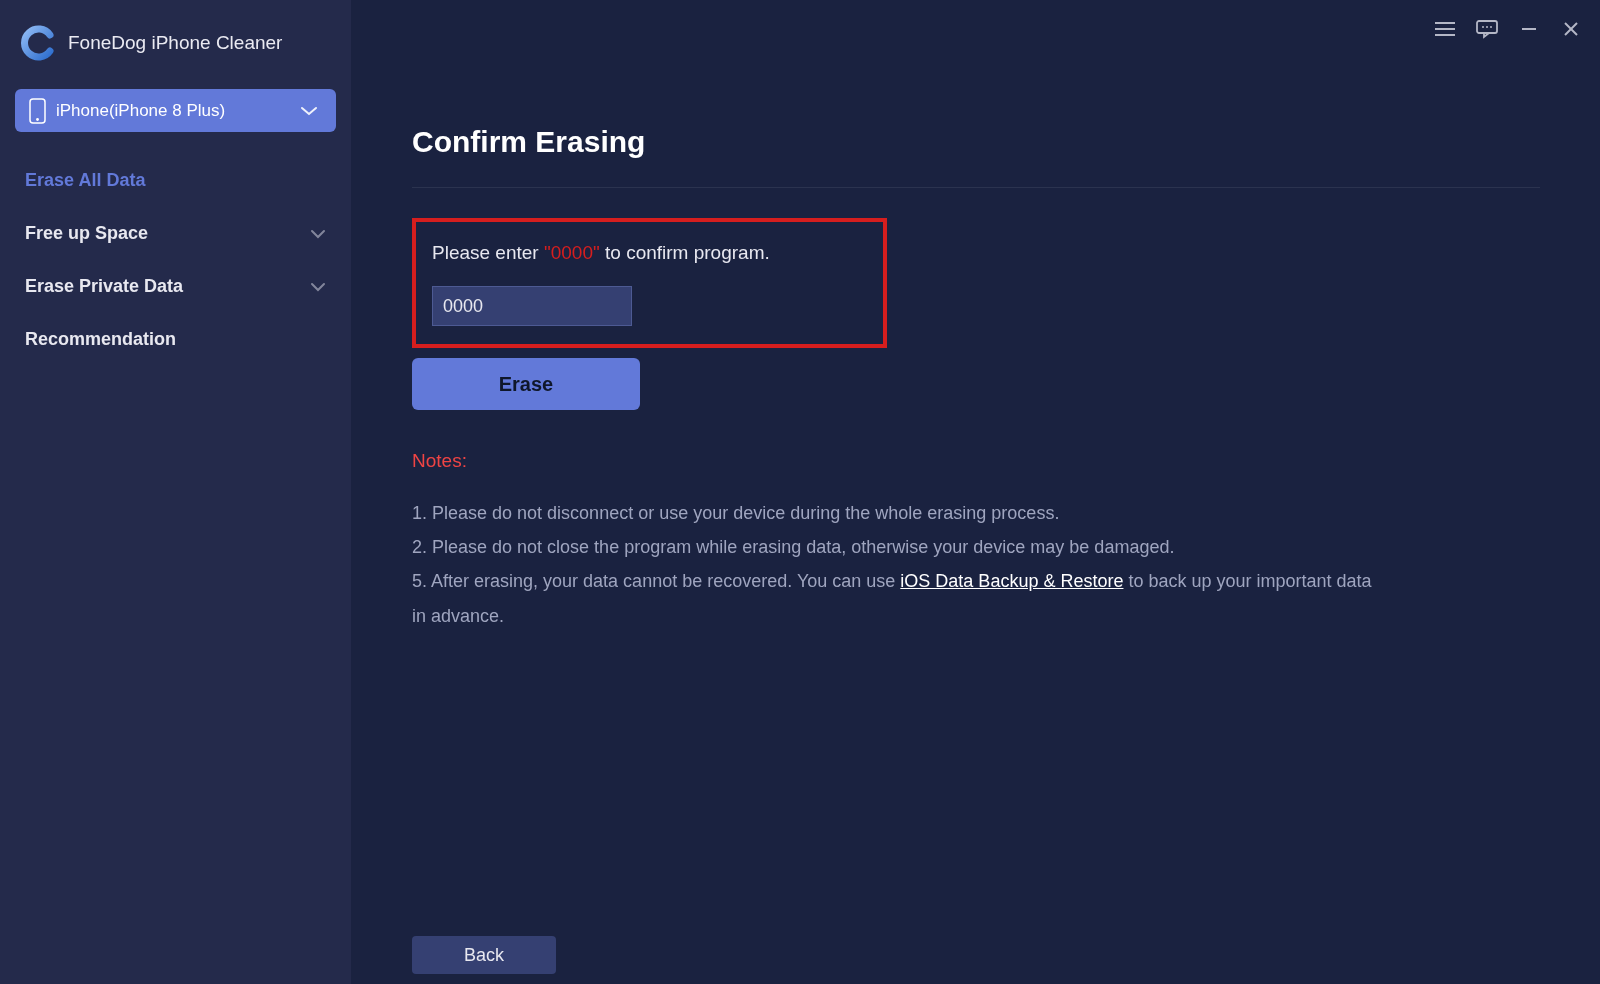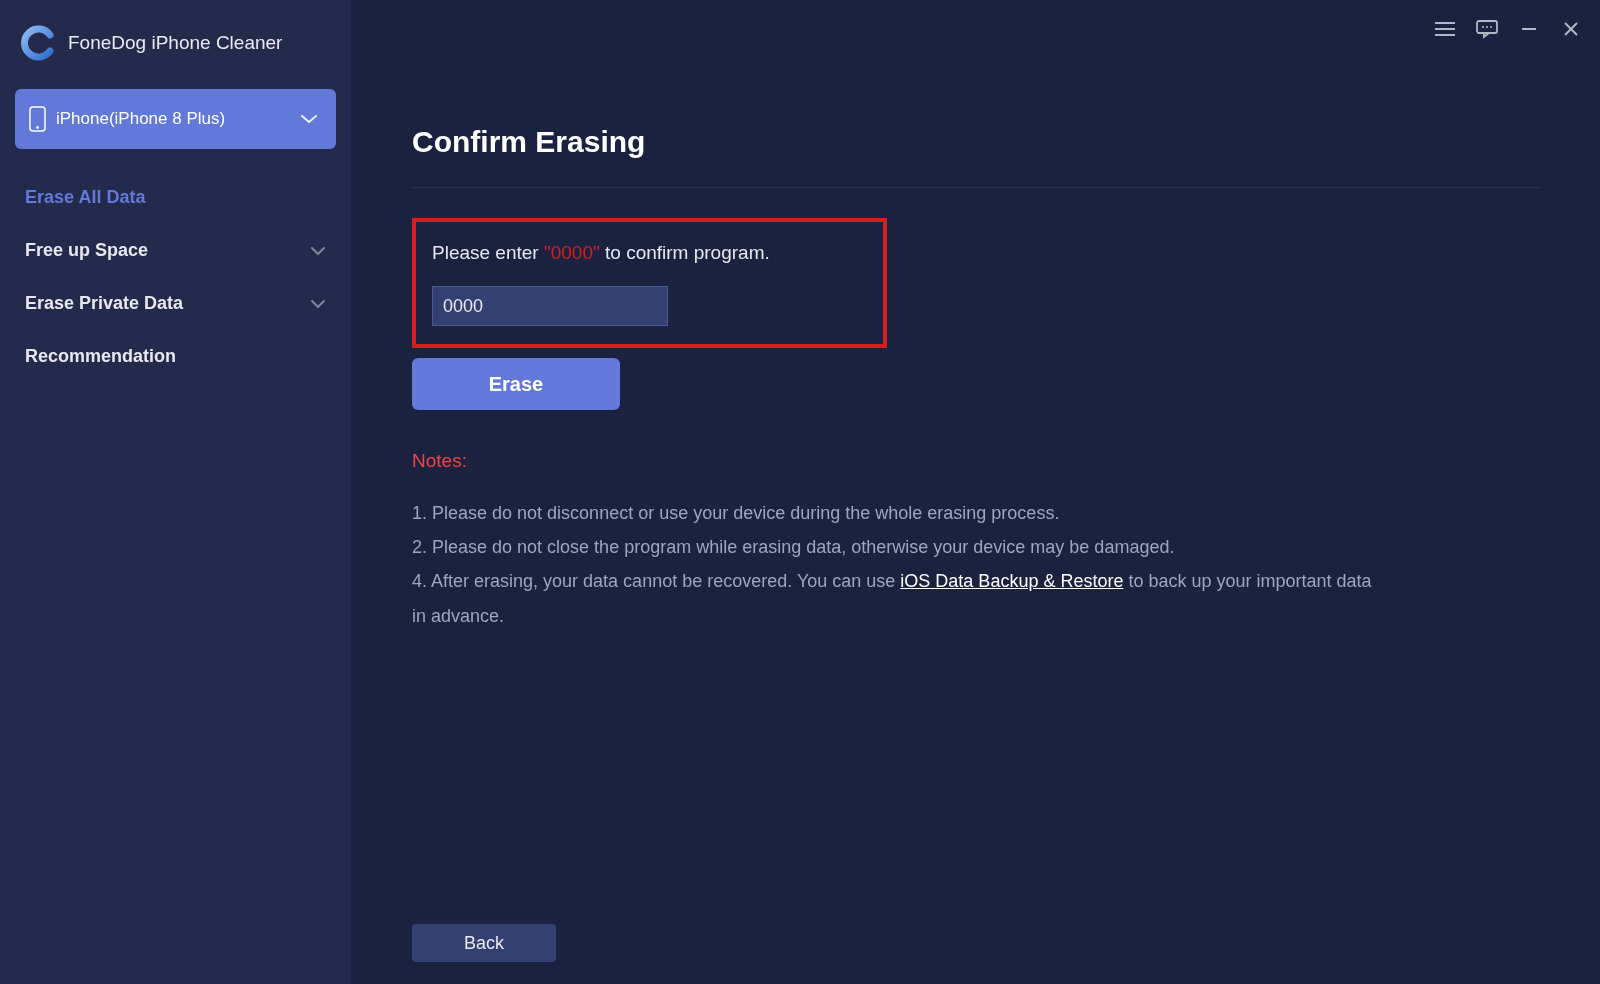--- a/index.html
+++ b/index.html
@@ -31,21 +31,21 @@
     }
     .logo-svg { width: 36px; height: 36px; }
     .app-title {
       font-size: 19px;
       font-weight: 500;
       color: #eaeaf2;
     }
     .device-select {
       background: #6279d9;
       border-radius: 6px;
-      height: 60px;
+      height: 43px;
       display: flex;
       align-items: center;
       padding: 0 18px 0 14px;
       cursor: pointer;
       margin-bottom: 22px;
     }
     .device-select .phone-ic { width: 17px; height: 26px; margin-right: 10px; flex-shrink:0; }
     .device-label {
       flex: 1;
       font-size: 17px;
@@ -108,35 +108,35 @@
       width: 475px;
       padding: 20px 16px 18px 16px;
     }
     .confirm-text {
       font-size: 19px;
       color: #e8e8f0;
     }
     .confirm-code { color: #d61e1e; }
     .code-input {
       margin-top: 22px;
-      width: 236px;
+      width: 200px;
       height: 40px;
       background: #354072;
       border: 1px solid #4d5a93;
       color: #e8e8f0;
       font-size: 18px;
       padding: 0 10px;
       outline: none;
     }
     .erase-btn {
       margin-top: 10px;
-      width: 208px;
+      width: 228px;
       height: 52px;
       background: #6279d9;
-      color: #ffffff;
+      color: #0f172a;
       font-size: 20px;
       font-weight: 700;
       border: none;
       border-radius: 6px;
       cursor: pointer;
     }
     .notes-block { margin-top: 40px; }
     .notes-title {
       font-size: 19px;
       color: #ef4444;
@@ -148,21 +148,21 @@
       line-height: 1.9;
       max-width: 960px;
     }
     .note-link {
       color: #ffffff;
       text-decoration: underline;
       cursor: pointer;
     }
     .back-btn {
       position: absolute;
-      bottom: 22px;
+      bottom: 10px;
       width: 144px;
       height: 38px;
       background: #354072;
       color: #e8e8f0;
       font-size: 18px;
       font-weight: 500;
       border: none;
       border-radius: 4px;
       cursor: pointer;
     }
@@ -262,20 +262,20 @@
       <input class="code-input" type="text" value="0000" style="">
     </div>
 
     <button class="erase-btn">Erase</button>
 
     <div class="notes-block">
       <div class="notes-title">Notes:</div>
       <div class="note-line">1. Please do not disconnect or use your device during the whole erasing process.</div>
       <div class="note-line">2. Please do not close the program while erasing data, otherwise your device may be damaged.</div>
       <div class="note-line">
-        <span>4. After erasing, your data cannot be recovered. You can use </span><a class="note-link">iOS Data Backup &amp; Restore</a><span> to back up your important data in advance.</span>
+        <span>5. After erasing, your data cannot be recovered. You can use </span><a class="note-link">iOS Data Backup &amp; Restore</a><span> to back up your important data in advance.</span>
       </div>
     </div>
 
     <button class="back-btn">Back</button>
 
   </main>
 </div>
 
 </body></html>

